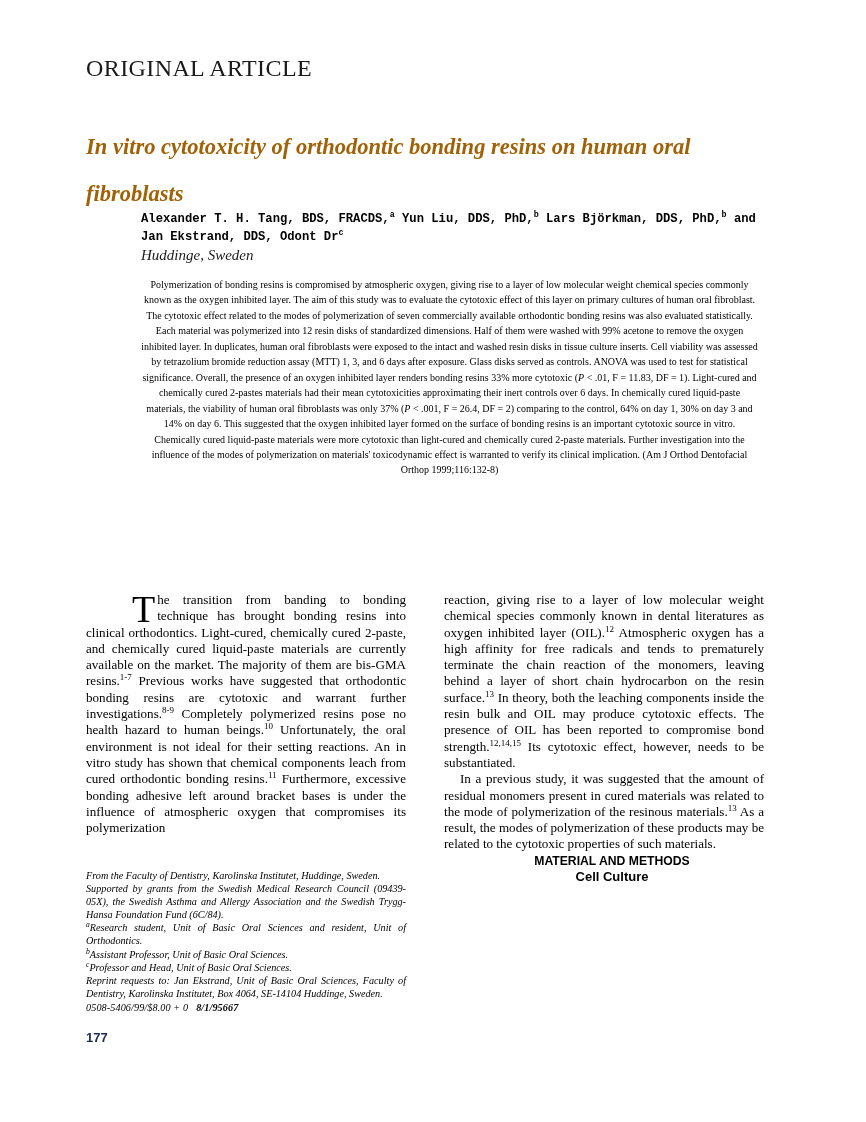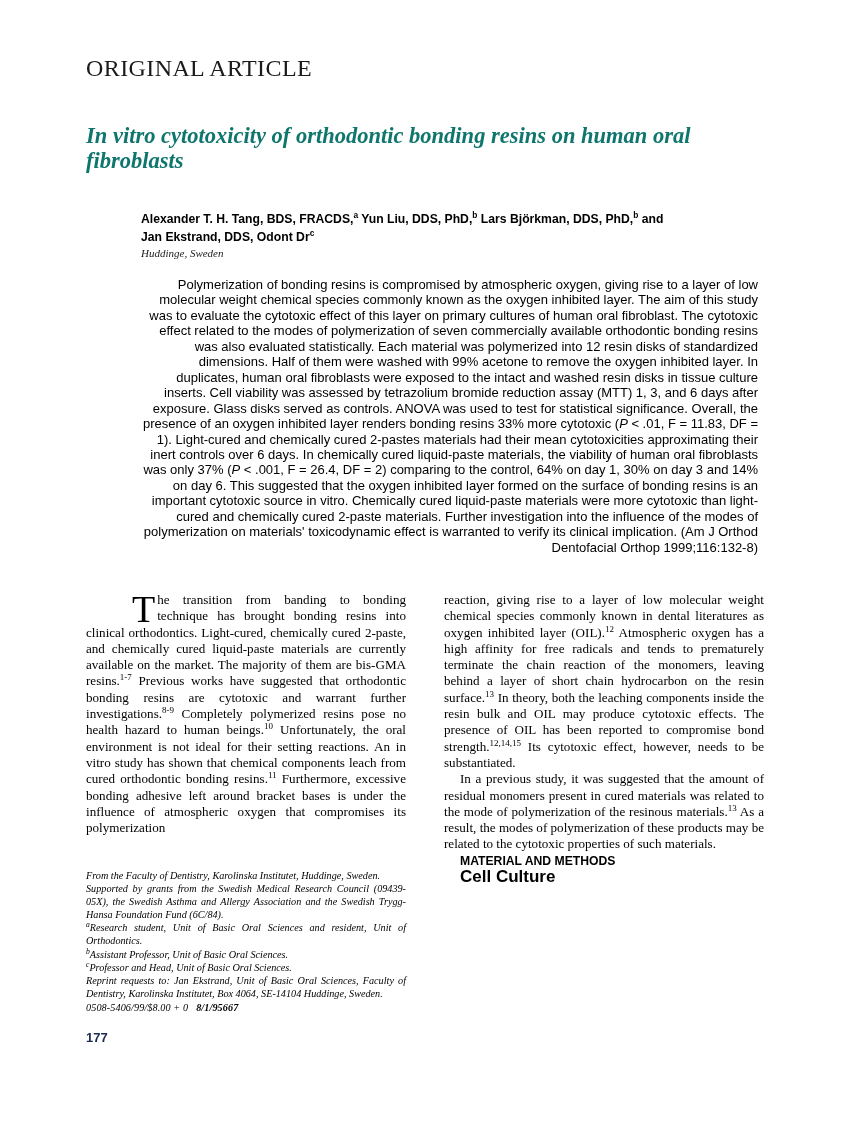--- a/index.html
+++ b/index.html
@@ -38,62 +38,62 @@
   }
 
   .article-title {
     position: absolute;
     left: 78px;
     top: 108px;
     width: 700px;
     font-family: "Liberation Serif", "DejaVu Serif", serif;
     font-style: italic;
     font-size: 22.5px;
-    line-height: 25px;
-    color: #0f766e;
+    line-height: 47px;
+    color: #a16207;
   }
 
   
   .authors {
     position: absolute;
     left: 133px;
     top: 211px;
     width: 640px;
-    font-family: Liberation Sans, sans-serif;
+    font-family: Liberation Mono, monospace;
     font-weight: bold;
     font-size: 12.2px;
     line-height: 17.5px;
     color: #000000;
   }
   .authors sup {
     font-size: 8.4px;
     vertical-align: super;
     line-height: 0;
   }
 
   .affiliation {
     position: absolute;
     left: 133px;
     top: 247px;
     font-family: "Liberation Serif", "DejaVu Serif", serif;
     font-style: italic;
-    font-size: 11px;
+    font-size: 15px;
     color: #1a1a1a;
   }
 
   
   .abstract {
     position: absolute;
     left: 133px;
     top: 277px;
     width: 617px;
-    font-family: Liberation Sans, sans-serif;
-    font-size: 13px;
+    font-family: Liberation Serif, serif;
+    font-size: 10px;
     line-height: 15.45px;
-    text-align: right;
+    text-align: center;
     color: #000000;
   }
   .abstract i { font-style: italic; }
 
   
   .column {
     position: absolute;
     top: 592px;
     width: 320px;
     font-family: "Liberation Serif", "DejaVu Serif", serif;
@@ -127,29 +127,29 @@
   }
 
   
   .section-head {
     font-family: "Liberation Sans", "DejaVu Sans", sans-serif;
     font-weight: bold;
     font-size: 12.2px;
     line-height: 16px;
     margin-top: 17px;
     text-indent: 0;
-    text-align: left;
+    text-align: center;
   }
   .subsection-head {
     font-family: "Liberation Sans", "DejaVu Sans", sans-serif;
     font-weight: bold;
-    font-size: 17px;
+    font-size: 13px;
     line-height: 16px;
     text-indent: 0;
-    text-align: left;
+    text-align: center;
     margin-bottom: 3px;
   }
 
   
   .footnotes {
     position: absolute;
     left: 78px;
     top: 869px;
     width: 320px;
     font-family: "Liberation Serif", "DejaVu Serif", serif;

